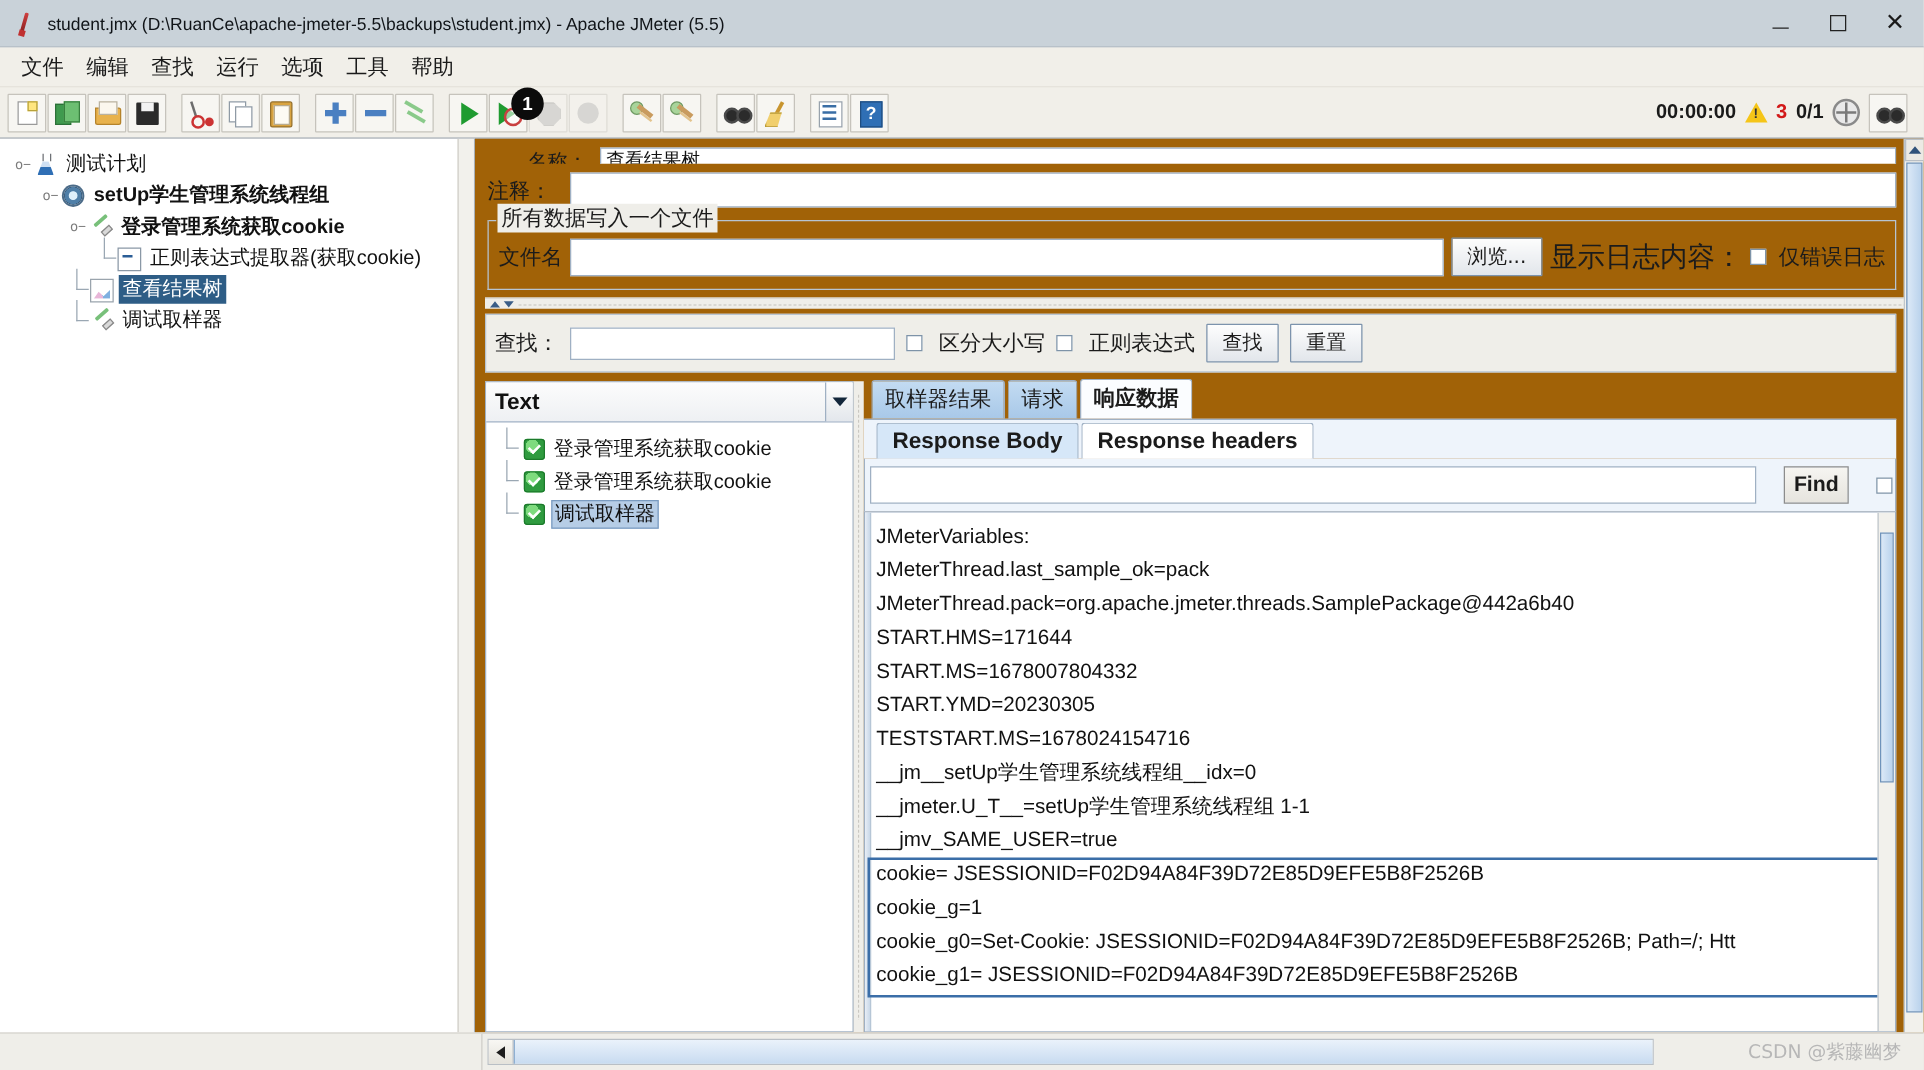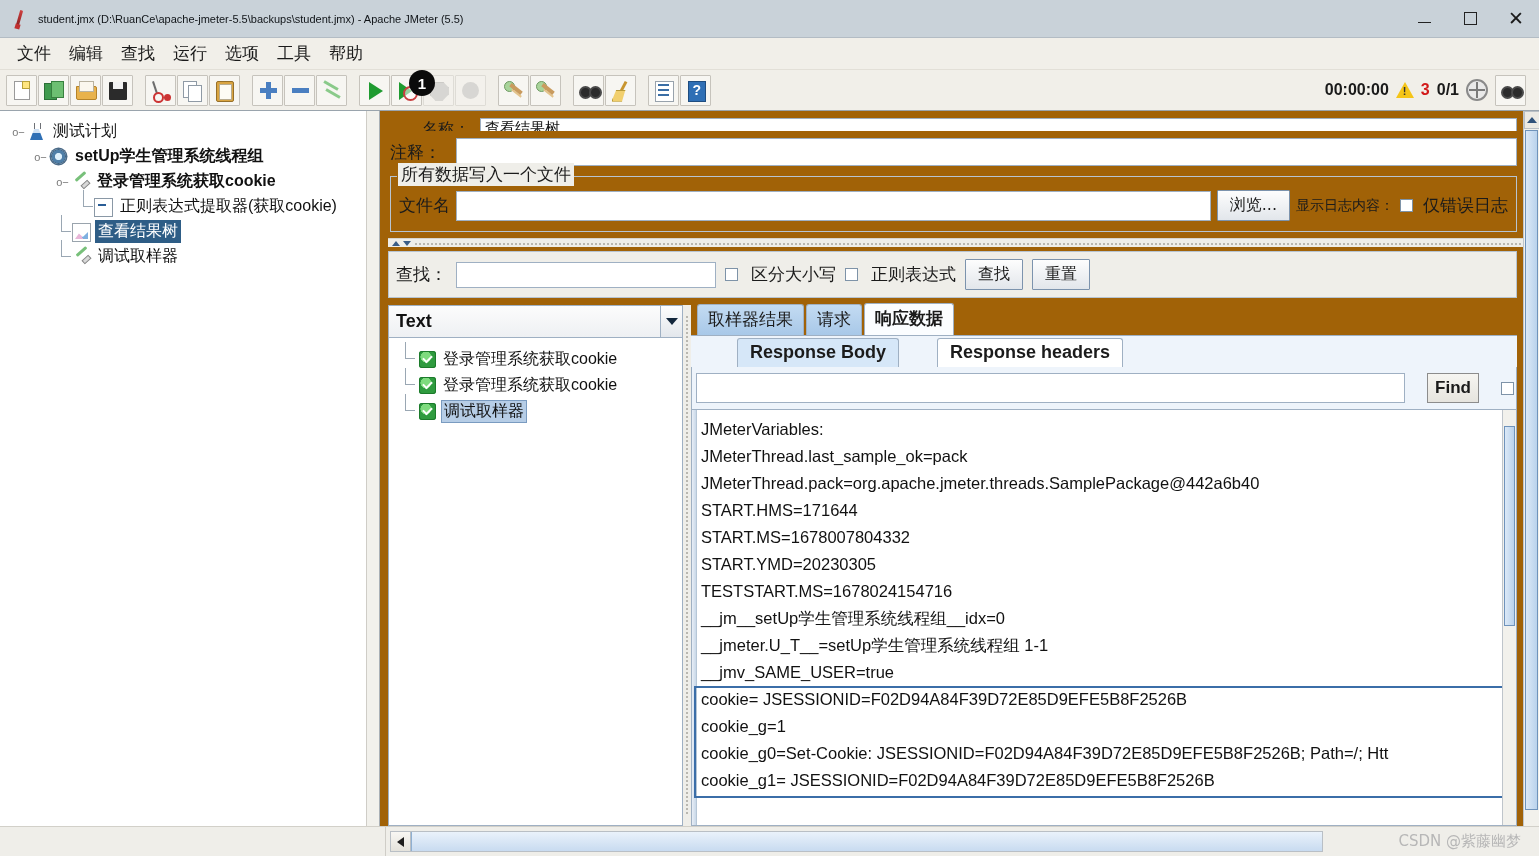--- a/index.html
+++ b/index.html
@@ -39,21 +39,21 @@
     border-radius: 1px;
   }
   .title-icon::after {
     content: "";
     position: absolute; left: 5px; top: 16px;
     width: 5px; height: 5px;
     background: #c03030;
     transform: rotate(16deg);
   }
   .title-text {
-    font-size: 11px; color: #101418;
+    font-size: 14px; color: #101418;
     white-space: nowrap;
   }
   .win-btns {
     margin-left: auto; display: flex; height: 100%;
   }
   .win-btn {
     width: 46px; height: 100%;
     display: flex; align-items: center; justify-content: center;
     color: #1a1a1a;
     font-size: 15px;
@@ -334,21 +334,21 @@
   .file-label { font-size:17px; color:#1b1b1b; font-family:"DejaVu Sans", sans-serif; }
   .file-input { flex:1; height:30px; border:1px solid #9fb0c3; background:#fff; }
   .btn {
     border:1px solid #7c93ad;
     background: linear-gradient(180deg,#fdfdfd,#e2e6eb);
     font-size: 16px; color:#1b1b1b;
     padding: 4px 12px;
     font-family:"DejaVu Sans", sans-serif;
     border-radius: 1px;
   }
-  .logtext { font-size:14px; color:#1b1b1b; font-family:"DejaVu Sans", sans-serif; }
+  .logtext { font-size:22px; color:#1b1b1b; font-family:"DejaVu Sans", sans-serif; }
   .cbx {
     width:13px; height:13px; border:1px solid #7e93a8; background:#fff;
     display:inline-block; vertical-align:middle;
   }
   .cbx-lbl { font-size:17px; color:#1b1b1b; font-family:"DejaVu Sans", sans-serif; margin-left:4px; }
 
   .splitter {
     height: 9px; margin: 6px 6px 0 8px;
     background: #efeee9;
     border-top:1px solid #d6d4cd;
@@ -463,21 +463,20 @@
     padding-left: 10px;
     border-top:1px solid #9fb0c3;
     background:#eef4fb;
   }
   .tab2 {
     border:1px solid #9fb0c3; border-bottom:none;
     background: #ffffff;
     font-size: 18px; font-weight:bold; color:#1b1b1b;
     padding: 3px 12px 4px 12px;
     border-radius: 3px 3px 0 0;
-    margin-left: 36px;
   }
   .tab2.active { background: #d6e7f8; }
   .findrow {
     display:flex; align-items:center; gap:22px;
     padding: 6px 2px 6px 4px;
     background:#eef4fb;
     border-left:1px solid #9fb0c3;
     border-right:1px solid #9fb0c3;
   }
   .find-input { flex:1; height:30px; border:1px solid #9fb0c3; background:#fff; }

